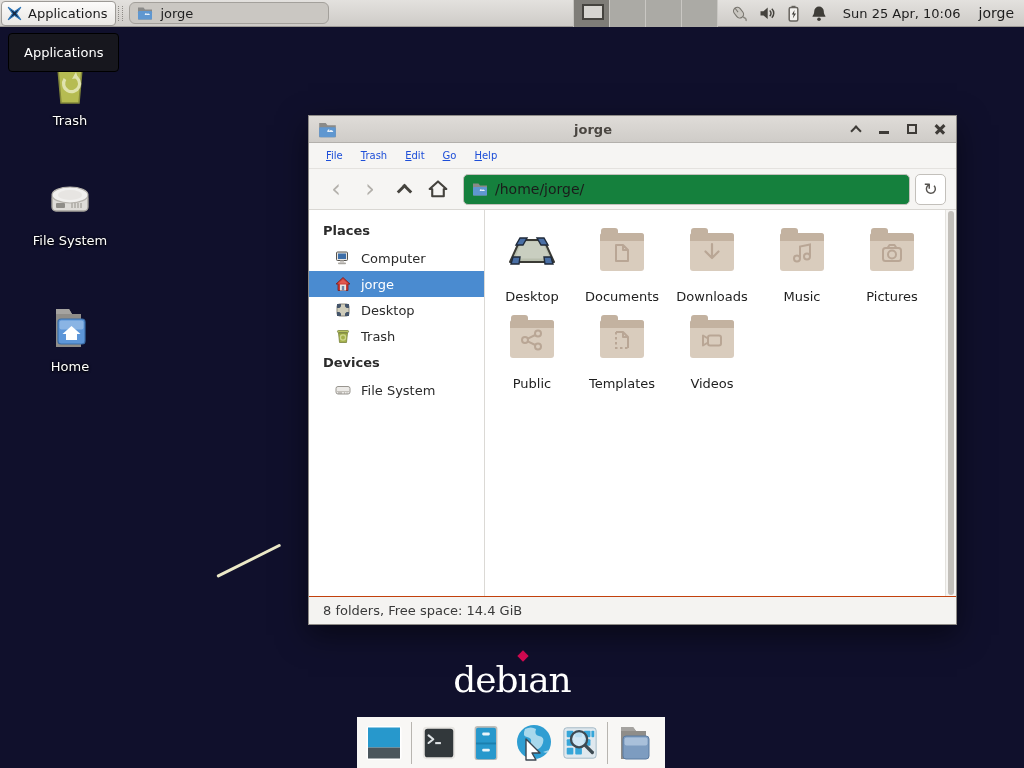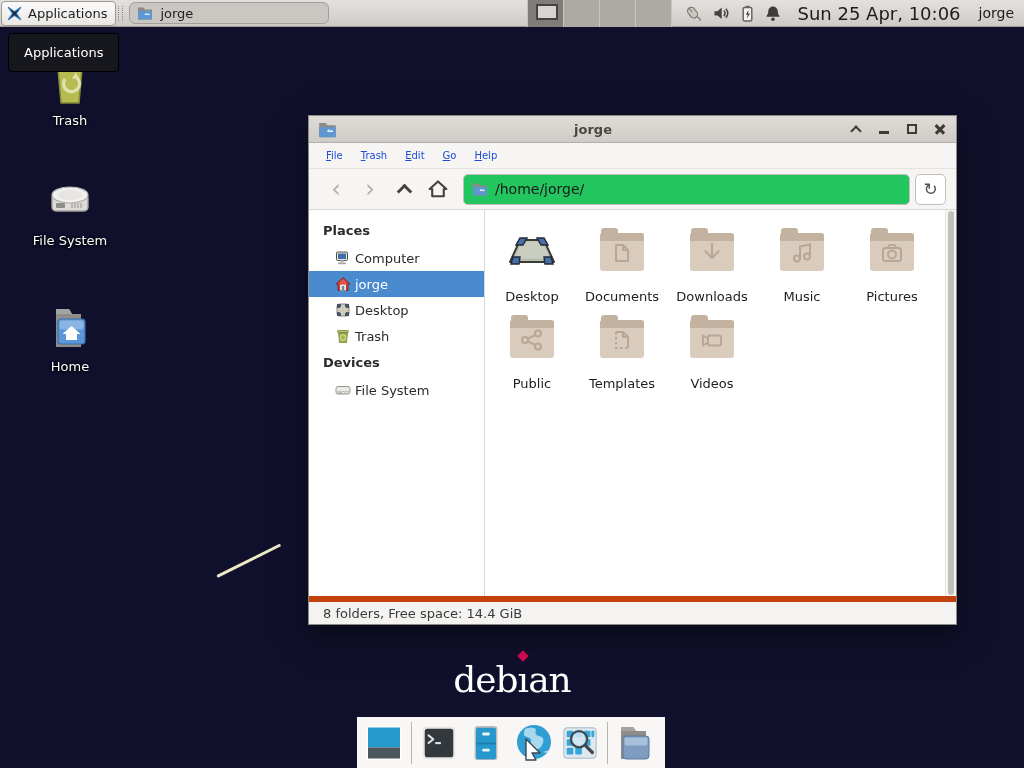--- a/index.html
+++ b/index.html
@@ -32,21 +32,21 @@
     display:flex; align-items:center; gap:7px; font-size:13px; color:#222;
     overflow:hidden; white-space:nowrap;
   }
   .pager { margin-left:auto; display:flex; height:27px; border-left:1px solid #c6c4c0; }
   .ws { width:36px; height:27px; background:#abaaa5; border-right:1px solid #c9c7c3; position:relative; }
   .ws.active { background:#7f7d78; }
   .ws.active .ws-win { position:absolute; left:8px; top:4px; width:22px; height:16px;
     background:#d7d5d1; border:2px solid #45433f; }
   .tray { display:flex; align-items:center; gap:11px; margin-left:12px; }
   .tray svg { display:block; }
-  .clock { margin-left:16px; font-size:18px; color:#1d1d1d; white-space:nowrap; }
+  .clock { margin-left:16px; font-size:13px; color:#1d1d1d; white-space:nowrap; }
   .user { margin:0 10px 0 18px; font-size:14px; color:#1d1d1d; }
   
   .tooltip {
     position:absolute; left:8px; top:33px; z-index:50;
     background:#17171e; color:#fff; font-size:13px;
     padding:11px 15px; border-radius:4px; border:1px solid #000;
   }
   
   .dicon { position:absolute; left:22px; width:96px; text-align:center; z-index:5; }
   .dicon svg { display:block; margin:0 auto; }
@@ -88,54 +88,54 @@
     height:41px; flex:0 0 41px; background:#f6f5f3; border-bottom:1px solid #d9d7d3;
     display:flex; align-items:center; padding:0 10px;
   }
   .nav-btn { width:34px; height:30px; display:flex; align-items:center; justify-content:center; }
   .nav-glyph { font-size:24px; line-height:1; }
   .disabled-nav { color:#b3b0ab; }
   .up-chev { width:11px; height:11px; border-left:3px solid #45433e; border-top:3px solid #45433e;
     transform:rotate(45deg); margin-top:5px; }
   .path-field {
     flex:1; height:31px; margin-left:8px;
-    background:#22c55e; border:1px solid #c3c0bb; border-radius:5px;
+    background:#15803d; border:1px solid #c3c0bb; border-radius:5px;
     display:flex; align-items:center; gap:7px; padding:0 8px;
     font-size:14px; color:#1b1b1b;
   }
   .reload-btn {
     width:31px; height:31px; margin-left:5px; flex:0 0 31px;
     background:#fff; border:1px solid #c3c0bb; border-radius:5px;
     display:flex; align-items:center; justify-content:center;
     font-size:17px; color:#55524e;
   }
   .content { flex:1; display:flex; min-height:0; background:#d946ef; }
   .sidebar { width:176px; flex:0 0 176px; border-right:1px solid #dbd9d5; padding-top:7px;
     font-size:13px; color:#2b2b2b; background:#fff; }
   .side-header { font-weight:bold; padding:6px 0 7px 14px; }
-  .side-item { display:flex; align-items:center; gap:4px; padding:5px 0 5px 26px; }
+  .side-item { display:flex; align-items:center; gap:10px; padding:5px 0 5px 26px; }
   .side-item svg { flex:0 0 16px; display:block; }
   .side-item.selected { background:#4a8bd0; color:#fff; }
   .main { flex:1; position:relative; background:#fff; }
   .grid { display:flex; flex-wrap:wrap; width:452px; padding:18px 0 0 2px; }
   .grid-item { width:90px; margin-bottom:11px; display:flex; flex-direction:column; align-items:center; }
   .ficon { width:48px; height:48px; position:relative; margin-bottom:13px; }
   .folder { position:absolute; left:2px; top:5px; width:44px; height:38px;
     background:#d9ccbd; border-radius:3px; }
   .folder::before { content:""; position:absolute; left:0; top:0; width:100%; height:8px;
     background:#c3b2a0; border-radius:3px 3px 0 0; }
   .folder::after { content:""; position:absolute; left:1px; top:-5px; width:17px; height:6px;
     background:#c3b2a0; border-radius:3px 3px 0 0; }
   .fglyph { position:absolute; left:0; top:0; }
   .flabel { font-size:13px; color:#1e1e1e; white-space:nowrap; }
   .scrollbar { position:absolute; right:0; top:0; bottom:0; width:11px;
     background:#f6f5f3; border-left:1px solid #e4e2de; }
   .sthumb { position:absolute; left:2px; right:2px; top:1px; bottom:1px;
     background:#c2bfba; border-radius:4px; }
-  .statusbar { height:28px; flex:0 0 28px; background:#f4f3f1; border-top:6px solid #c2410c;
+  .statusbar { height:28px; flex:0 0 28px; background:#f4f3f1; border-top:1px solid #c2410c;
     display:flex; align-items:center; padding-left:14px; font-size:13px; color:#3a3a3a; }
   
   .debian {
     position:absolute; left:0; right:0; top:659px; z-index:3;
     display:flex; justify-content:center;
     font-family:"DejaVu Serif","Liberation Serif",serif;
     font-size:36px; color:#fff; letter-spacing:-1px;
   }
   .ilet { position:relative; }
   .diamond { position:absolute; left:50%; top:-7px; width:8px; height:8px;

